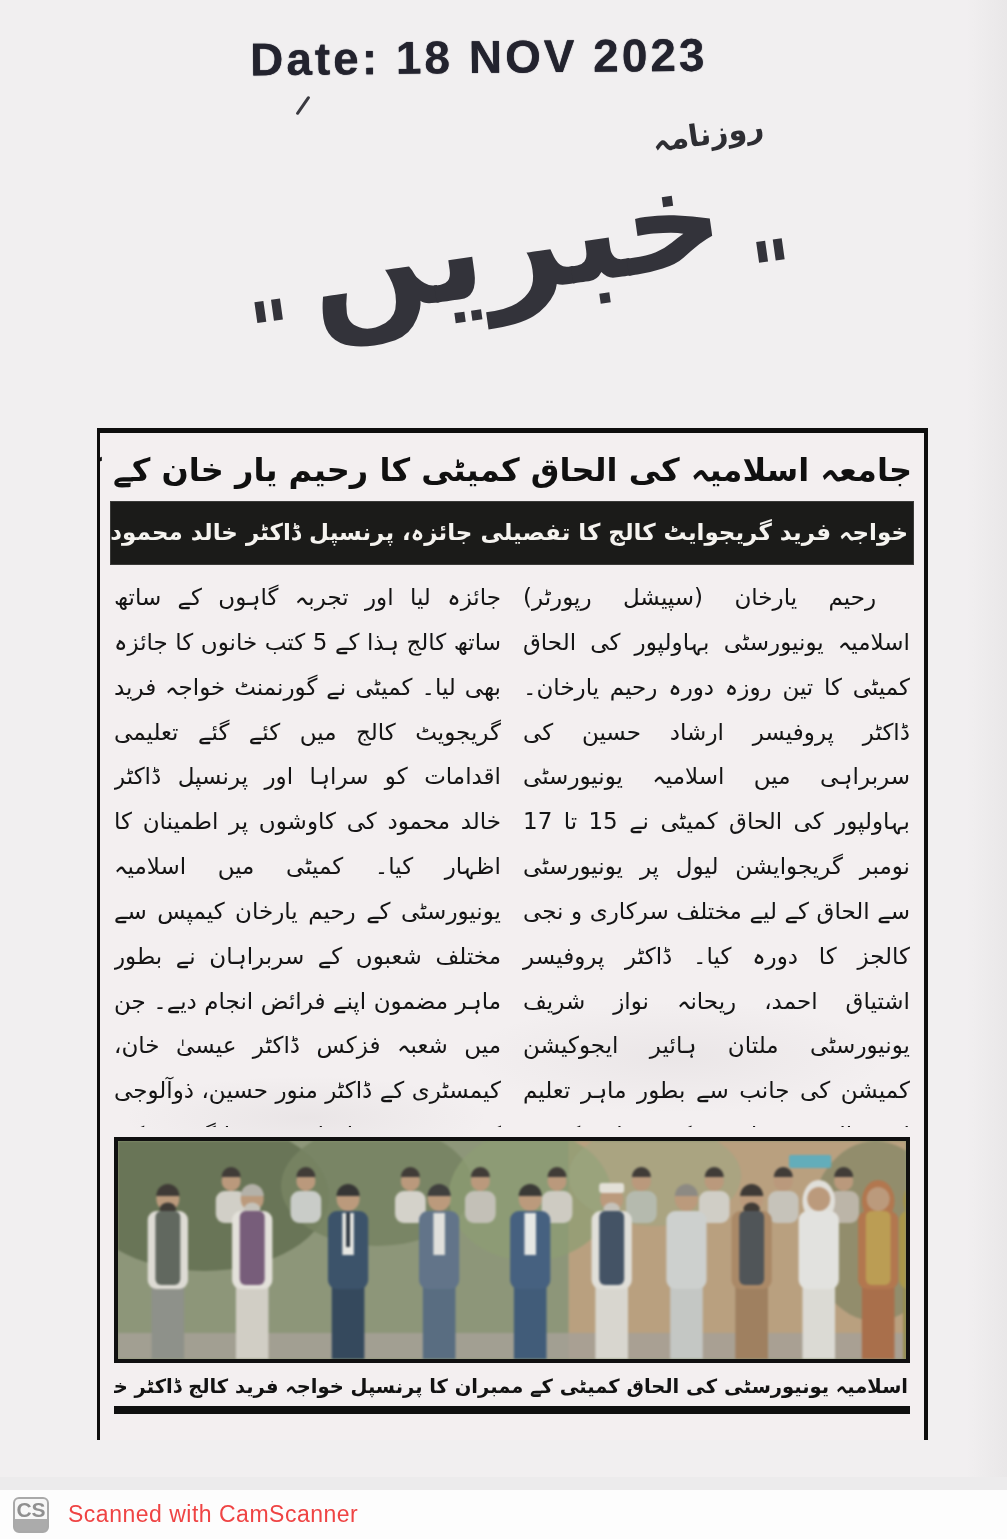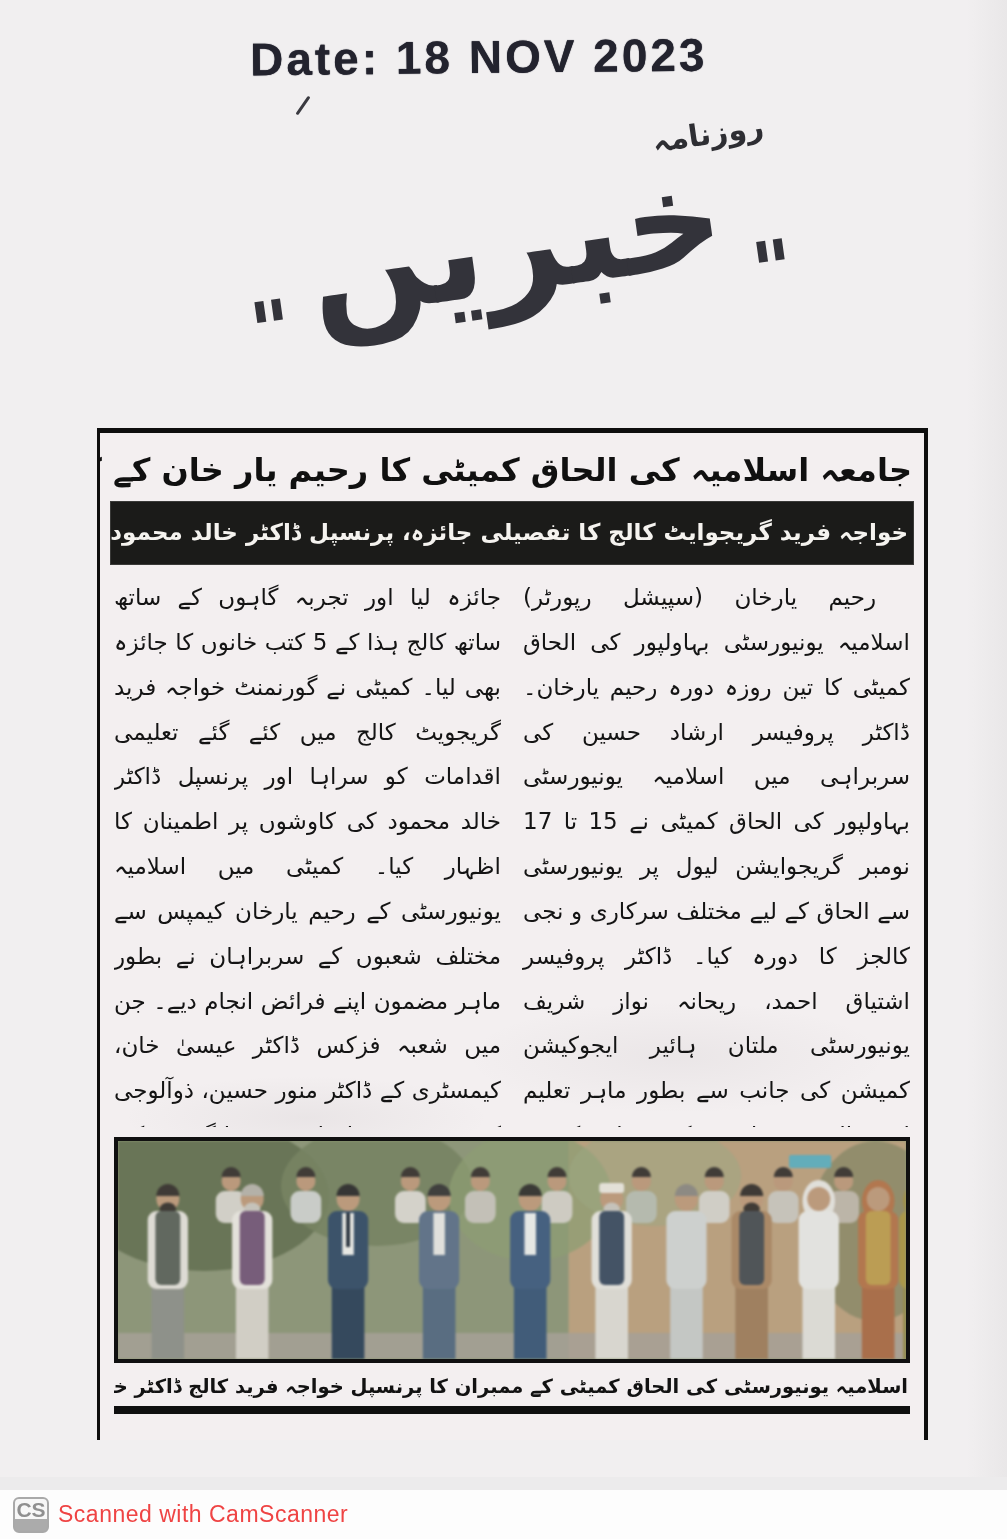--- a/index.html
+++ b/index.html
@@ -92,21 +92,21 @@
     padding:6px 2px 8px;border-bottom:8px solid #0f0f0f;
     white-space:nowrap;overflow:hidden;
   }
 
   
   .footer-band{
     position:absolute;left:0;right:0;bottom:49px;height:13px;background:#ecebec;
   }
   .footer{
     position:absolute;left:0;right:0;bottom:0;height:49px;background:#fdfdfd;
-    display:flex;align-items:center;gap:9px;padding-left:13px;
+    display:flex;align-items:center;gap:19px;padding-left:13px;
     font-family:"Liberation Sans",sans-serif;
   }
   .cs-logo{
     width:36px;height:36px;border-radius:6px;box-sizing:border-box;
     border:2px solid #a9a9a9;
     background:linear-gradient(180deg,#f7f7f7 62%,#ababab 62%);
     display:flex;justify-content:center;
     font-weight:bold;font-size:21px;color:#8f8f8f;line-height:22px;
   }
   .footer-text{color:#ef4444;font-size:23px;letter-spacing:.5px;}

